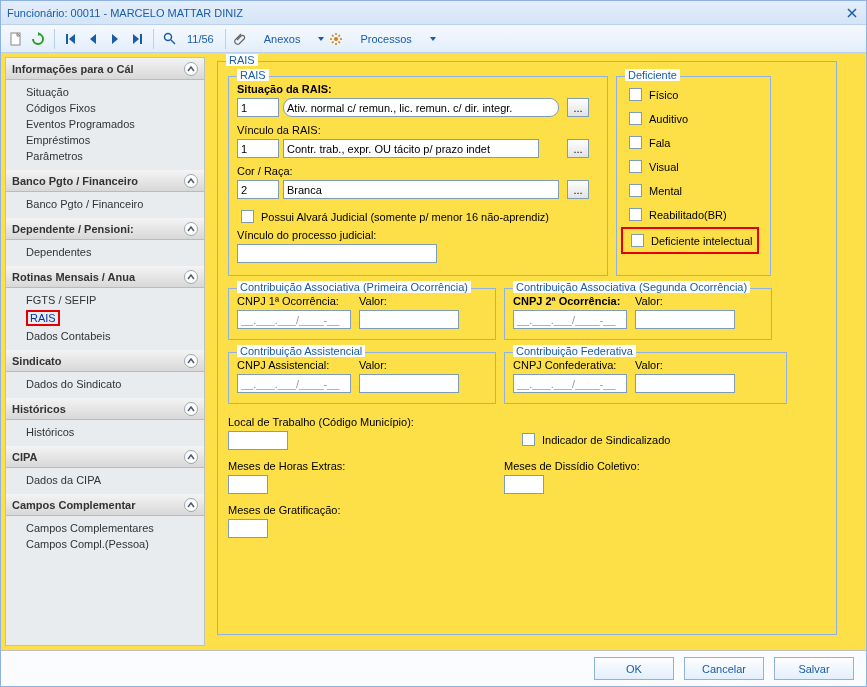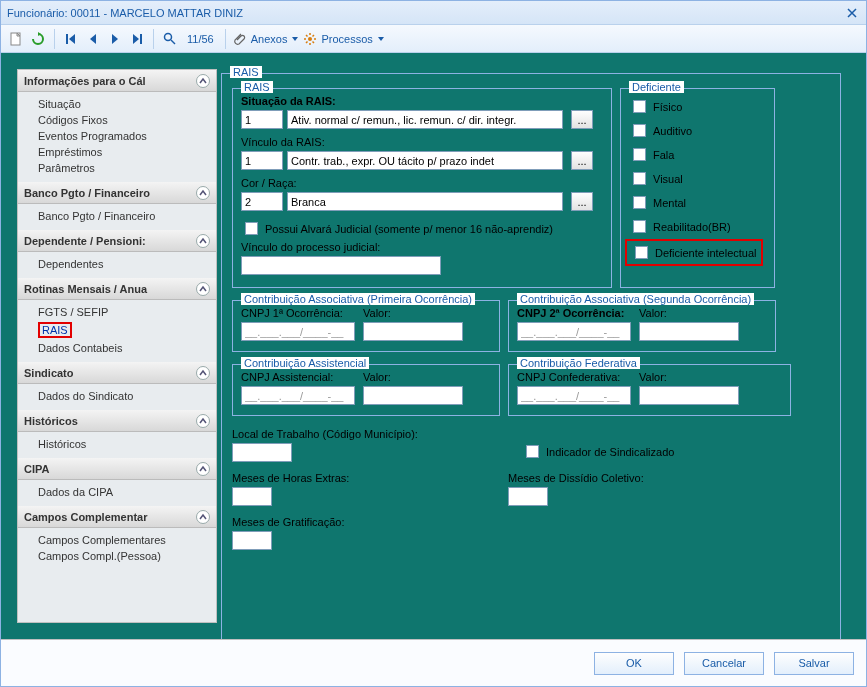--- a/index.html
+++ b/index.html
@@ -1,43 +1,43 @@
 <!DOCTYPE html>
 <html><head>
 <meta charset="utf-8">
 <style>
 * { box-sizing: border-box; font-family: Tahoma, Arial, sans-serif; font-size: 11px; }
 body { margin: 0; background: #fff; }
-.window { width: 867px; height: 687px; border: 1px solid #8db2e3; background: #0f766e; display: flex; flex-direction: column; }
+.window { width: 867px; height: 687px; border: 1px solid #8db2e3; background: #fde047; display: flex; flex-direction: column; }
 .titlebar { background: linear-gradient(#e4eefb, #d5e5f7); height: 24px; display: flex; align-items: center; padding: 0 6px; color: #1a5ca8; border-bottom: 1px solid #b9d1ec; }
 .titlebar .title { flex: 1; }
 .titlebar .close { width: 16px; height: 16px; display: flex; align-items: center; justify-content: center; cursor: pointer; color: #1a5ca8; }
 .toolbar { background: linear-gradient(#f5f9fe, #e3eefb); height: 28px; display: flex; align-items: center; padding: 0 6px; border-bottom: 1px solid #b9d1ec; gap: 4px; }
 .toolbar .sep { width: 1px; height: 20px; background: #b9d1ec; margin: 0 3px; }
 .toolbar .btn { width: 18px; height: 18px; display: flex; align-items: center; justify-content: center; cursor: pointer; border-radius: 2px; }
 .toolbar .txt { color: #1a5ca8; margin: 0 4px; }
-.toolbar .combo { display: flex; align-items: center; gap: 4px; color: #1a5ca8; cursor: pointer; }
-.body { flex: 1; display: flex; padding: 16px; gap: 4px; overflow: hidden; }
+.toolbar .combo { display: flex; align-items: center; gap: 17px; color: #1a5ca8; cursor: pointer; }
+.body { flex: 1; display: flex; padding: 4px; gap: 12px; overflow: hidden; }
 .sidebar { width: 200px; background: #e8ecef; border: 1px solid #c0c0c0; display: flex; flex-direction: column; overflow-y: auto; }
 .accordion-header { background: linear-gradient(#f4f4f4, #d8d8d8); border-bottom: 1px solid #bbb; height: 22px; display: flex; align-items: center; padding: 0 6px; font-weight: bold; color: #333; cursor: pointer; white-space: nowrap; overflow: hidden; }
 .accordion-header .chev { margin-left: auto; width: 14px; height: 14px; border: 1px solid #9aa; border-radius: 50%; display: flex; align-items: center; justify-content: center; font-size: 9px; background: #fff; }
 .accordion-body { padding: 4px 0 6px 20px; }
 .accordion-body a { display: block; color: #333; text-decoration: none; padding: 2px 0; cursor: pointer; }
 .accordion-body a.sel { color: #0033aa; text-decoration: underline; }
 .hl-red { border: 2px solid #e20000; padding: 0 2px; display: inline-block; }
 .main { flex: 1; position: relative; }
 .groupbox { position: absolute; border: 1px solid #8db2e3; }
 .groupbox > .legend { position: absolute; top: -8px; left: 8px; background: #fff; padding: 0 3px; color: #1a5ca8; }
 .lbl { color: #000; position: absolute; }
 .inp { border: 1px solid #7f9db9; background: #fff; height: 19px; padding: 1px 3px; position: absolute; }
 .btn-dots { position: absolute; width: 22px; height: 19px; border: 1px solid #7f9db9; background: linear-gradient(#fefefe,#e3e3e3); display: flex; align-items: center; justify-content: center; cursor: pointer; }
 .chk { position: absolute; display: flex; align-items: center; gap: 4px; }
 .chk input { width: 13px; height: 13px; border: 1px solid #7f9db9; appearance: none; background: #fff; cursor: pointer; }
 .chk-hl { border: 2px solid #e20000; padding: 2px 4px; }
-.footer { height: 47px; border-top: 1px solid #c0c0c0; display: flex; align-items: center; justify-content: flex-end; padding: 0 12px; gap: 10px; background: #fafcff; }
+.footer { height: 36px; border-top: 1px solid #c0c0c0; display: flex; align-items: center; justify-content: flex-end; padding: 0 12px; gap: 10px; background: #fafcff; }
 .footer button { width: 80px; height: 23px; border: 1px solid #8db2e3; background: linear-gradient(#fefefe,#e3effc); color: #1a5ca8; cursor: pointer; }
 svg { display: block; }
 </style>
 </head>
 <body>
 
 <div class="window">
   <div class="titlebar">
     <span class="title">Funcionário: 00011 - MARCELO MATTAR DINIZ</span>
     <span class="close">
@@ -214,26 +214,26 @@
 
     <div class="main">
 
       <div class="groupbox" style="left:0;top:4px;width:620px;height:574px;">
         <span class="legend">RAIS</span>
 
         <div class="groupbox" style="left:10px;top:14px;width:380px;height:200px;">
           <span class="legend">RAIS</span>
           <span class="lbl" style="left:8px;top:6px;font-weight:bold;">Situação da RAIS:</span>
           <input class="inp" style="left: 8px; top: 21px; width: 42px;" value="1">
-          <input class="inp" style="left: 54px; top: 21px; width: 276px;" value="Ativ. normal c/ remun., lic. remun. c/ dir. integr.">
+          <input class="inp" style="left: 54px; top: 21px; width: 276px; border-radius: 9px;" value="Ativ. normal c/ remun., lic. remun. c/ dir. integr.">
           <span class="btn-dots" style="left:338px;top:21px;">...</span>
 
           <span class="lbl" style="left:8px;top:47px;">Vínculo da RAIS:</span>
           <input class="inp" style="left: 8px; top: 62px; width: 42px;" value="1">
-          <input class="inp" style="left: 54px; top: 62px; width: 276px;" value="Contr. trab., expr. OU tácito p/ prazo indet">
+          <input class="inp" style="left: 54px; top: 62px; width: 256px;" value="Contr. trab., expr. OU tácito p/ prazo indet">
           <span class="btn-dots" style="left:338px;top:62px;">...</span>
 
           <span class="lbl" style="left:8px;top:88px;">Cor / Raça:</span>
           <input class="inp" style="left: 8px; top: 103px; width: 42px;" value="2">
           <input class="inp" style="left: 54px; top: 103px; width: 276px;" value="Branca">
           <span class="btn-dots" style="left:338px;top:103px;">...</span>
 
           <div class="chk" style="left:8px;top:130px;">
             <input type="checkbox" style="">
             <span>Possui Alvará Judicial (somente p/ menor 16 não-aprendiz)</span>

